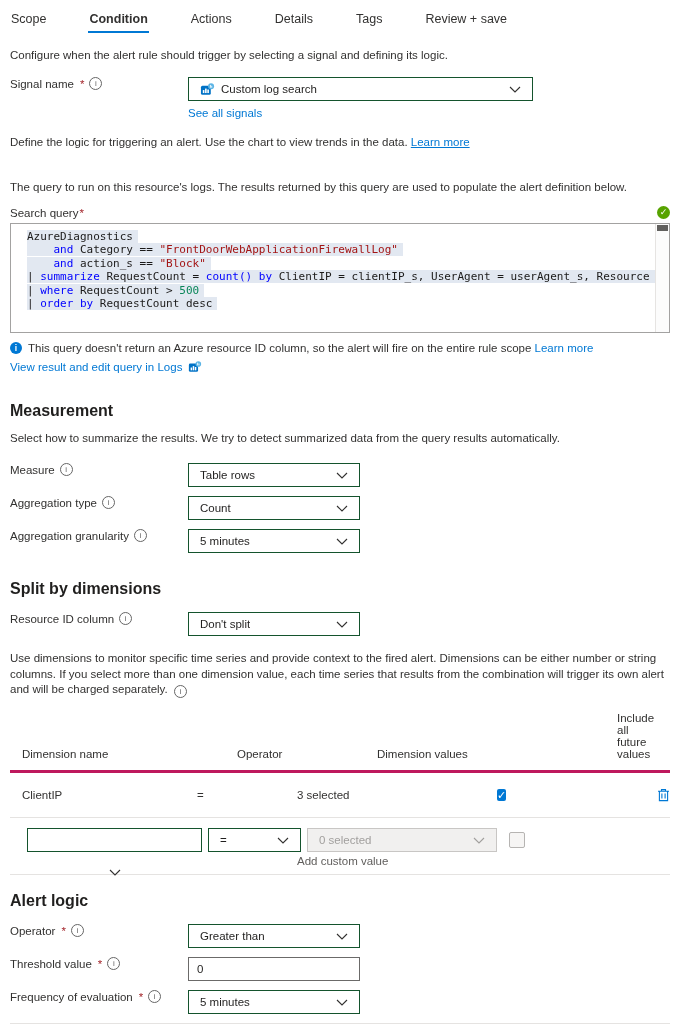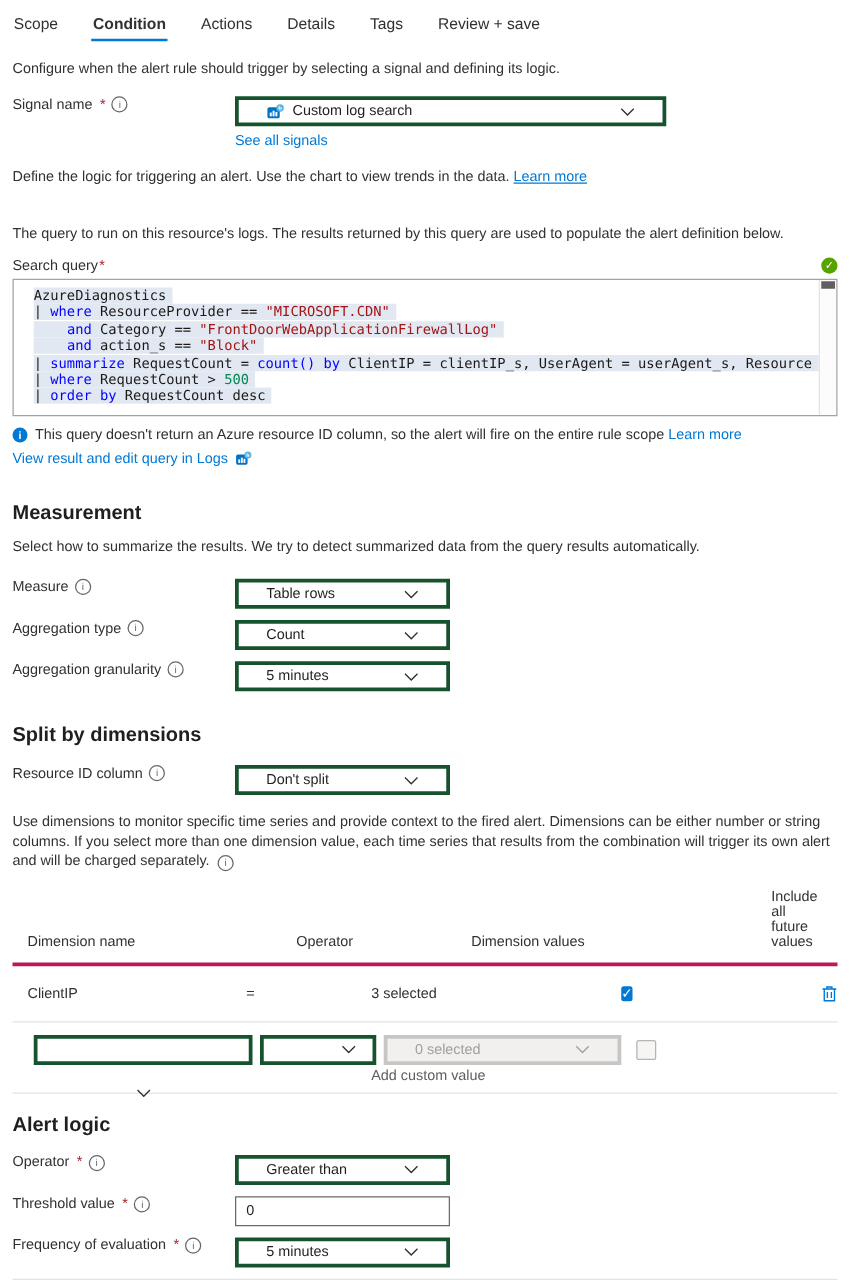--- a/index.html
+++ b/index.html
@@ -1,38 +1,38 @@
 <!DOCTYPE html>
 <html><head>
 <meta charset="utf-8">
 <style>
   html,body{margin:0;padding:0;background:#fff;}
   body{width:681px;height:1024px;overflow:hidden;font-family:"Liberation Sans","DejaVu Sans",sans-serif;color:#323130;font-size:11.5px;-webkit-font-smoothing:antialiased;}
   .page{padding:8px 11px 0 10px;}
 
   
-  .tabs{display:flex;gap:26px;align-items:flex-end;margin-bottom:16px;}
+  .tabs{display:flex;gap:41px;align-items:flex-end;margin-bottom:16px;}
   .tab{font-size:12.5px;color:#323130;padding:4px 1px 7px;cursor:pointer;position:relative;}
   .tab.active{font-weight:700;}
   .tab.active::after{content:"";position:absolute;left:0;right:0;bottom:0;height:2px;background:#0078d4;}
 
   p{margin:0;}
   a{color:#0078d4;text-decoration:none;cursor:pointer;}
   a.u{text-decoration:underline;}
 
   
   .frow{display:flex;align-items:flex-start;margin-bottom:9px;}
   .flabel{width:178px;flex:none;display:flex;align-items:center;gap:5px;}
   .req{color:#a4262c;margin-left:1px;}
   .info-o{width:11px;height:11px;border:1px solid #666;border-radius:50%;display:inline-block;text-align:center;font-size:8px;line-height:11px;color:#666;flex:none;}
   .info-o::after{content:"i";}
   .info-f{width:12px;height:12px;background:#0078d4;border-radius:50%;display:inline-block;flex:none;text-align:center;font-size:8.5px;font-weight:700;line-height:12px;color:#fff;}
   .info-f::after{content:"i";}
 
-  .select{height:24px;box-sizing:border-box;border:3px solid #14532d;background:#fff;display:flex;align-items:center;justify-content:space-between;padding:0 22px;cursor:pointer;color:#201f1e;gap:40px;}
+  .select{height:24px;box-sizing:border-box;border:1px solid #14532d;background:#fff;display:flex;align-items:center;justify-content:space-between;padding:0 11px;cursor:pointer;color:#201f1e;gap:40px;}
   .select .val{display:flex;align-items:center;gap:6px;white-space:nowrap;overflow:hidden;}
   .w-std{width:172px;}
   .w-wide{width:345px;}
   .select.dis{background:#f1f0ef;border-color:#c8c6c4;color:#a19f9d;cursor:default;}
   .chev{flex:none;}
   .textinput{height:24px;width:172px;box-sizing:border-box;border:1px solid #6b6a69;padding:0 8px;font-size:11.5px;color:#201f1e;font-family:inherit;}
 
   .indent-field{margin-left:178px;}
 
   
@@ -137,21 +137,20 @@
 
   <div class="qlabel-row">
     <div>
       <span>Search query</span><span class="req">*</span>
     </div>
     <span class="check-ok"></span>
   </div>
   <div class="editor">
     <div id="code-lines">
         <div class="code-line"><span class="hl"><span class="tok-p">AzureDiagnostics</span></span></div>
-        <div class="code-line"><span class="hl"><span class="tok-p">| </span><span class="tok-k">where</span><span class="tok-p"> ResourceProvider == </span><span class="tok-s">"MICROSOFT.CDN"</span></span></div>
         <div class="code-line"><span class="hl"><span class="tok-p">    </span><span class="tok-k">and</span><span class="tok-p"> Category == </span><span class="tok-s">"FrontDoorWebApplicationFirewallLog"</span></span></div>
         <div class="code-line"><span class="hl"><span class="tok-p">    </span><span class="tok-k">and</span><span class="tok-p"> action_s == </span><span class="tok-s">"Block"</span></span></div>
         <div class="code-line"><span class="hl"><span class="tok-p">| </span><span class="tok-k">summarize</span><span class="tok-p"> RequestCount = </span><span class="tok-k">count()</span><span class="tok-p"> </span><span class="tok-k">by</span><span class="tok-p"> ClientIP = clientIP_s, UserAgent = userAgent_s, Resource</span></span></div>
         <div class="code-line"><span class="hl"><span class="tok-p">| </span><span class="tok-k">where</span><span class="tok-p"> RequestCount &gt; </span><span class="tok-n">500</span></span></div>
         <div class="code-line"><span class="hl"><span class="tok-p">| </span><span class="tok-k">order</span><span class="tok-p"> </span><span class="tok-k">by</span><span class="tok-p"> RequestCount desc</span></span></div>
       </div>
     <div class="vscroll">
         <div class="vthumb"></div>
       </div>
   </div>

